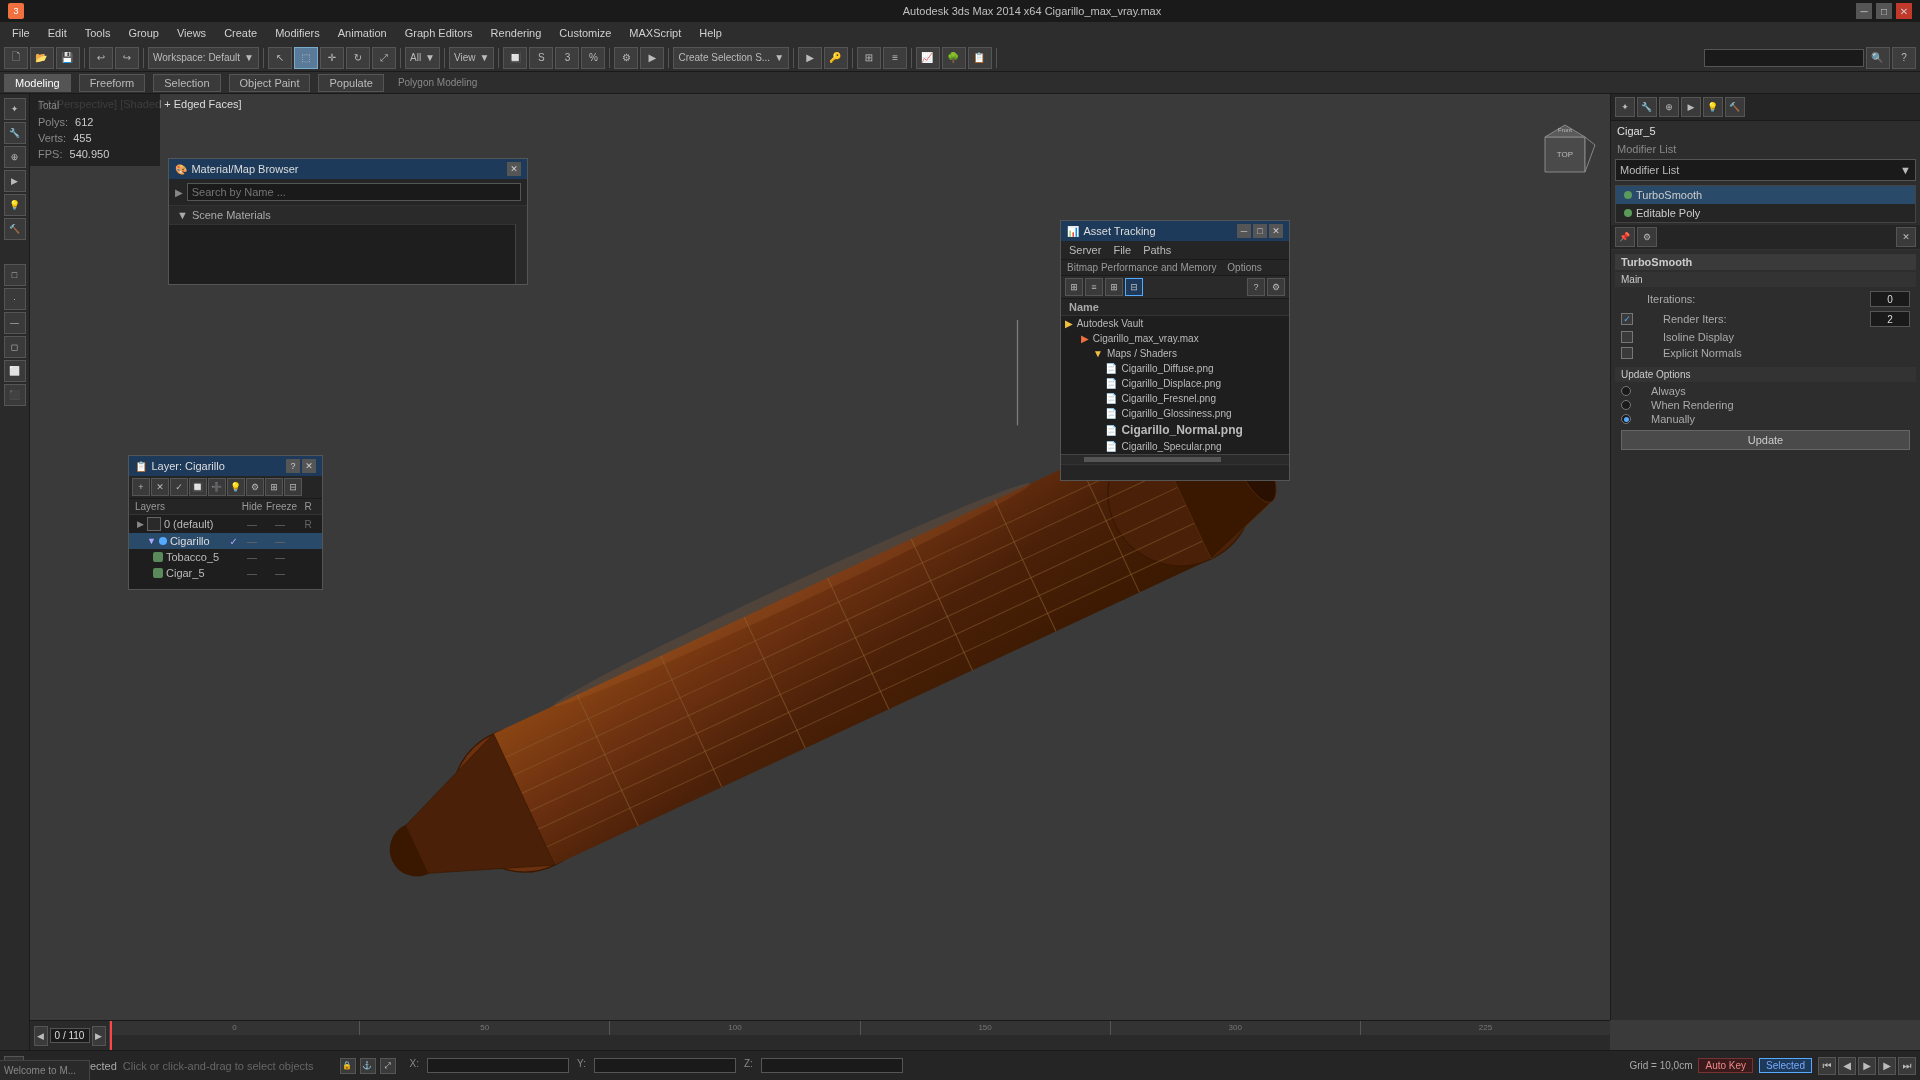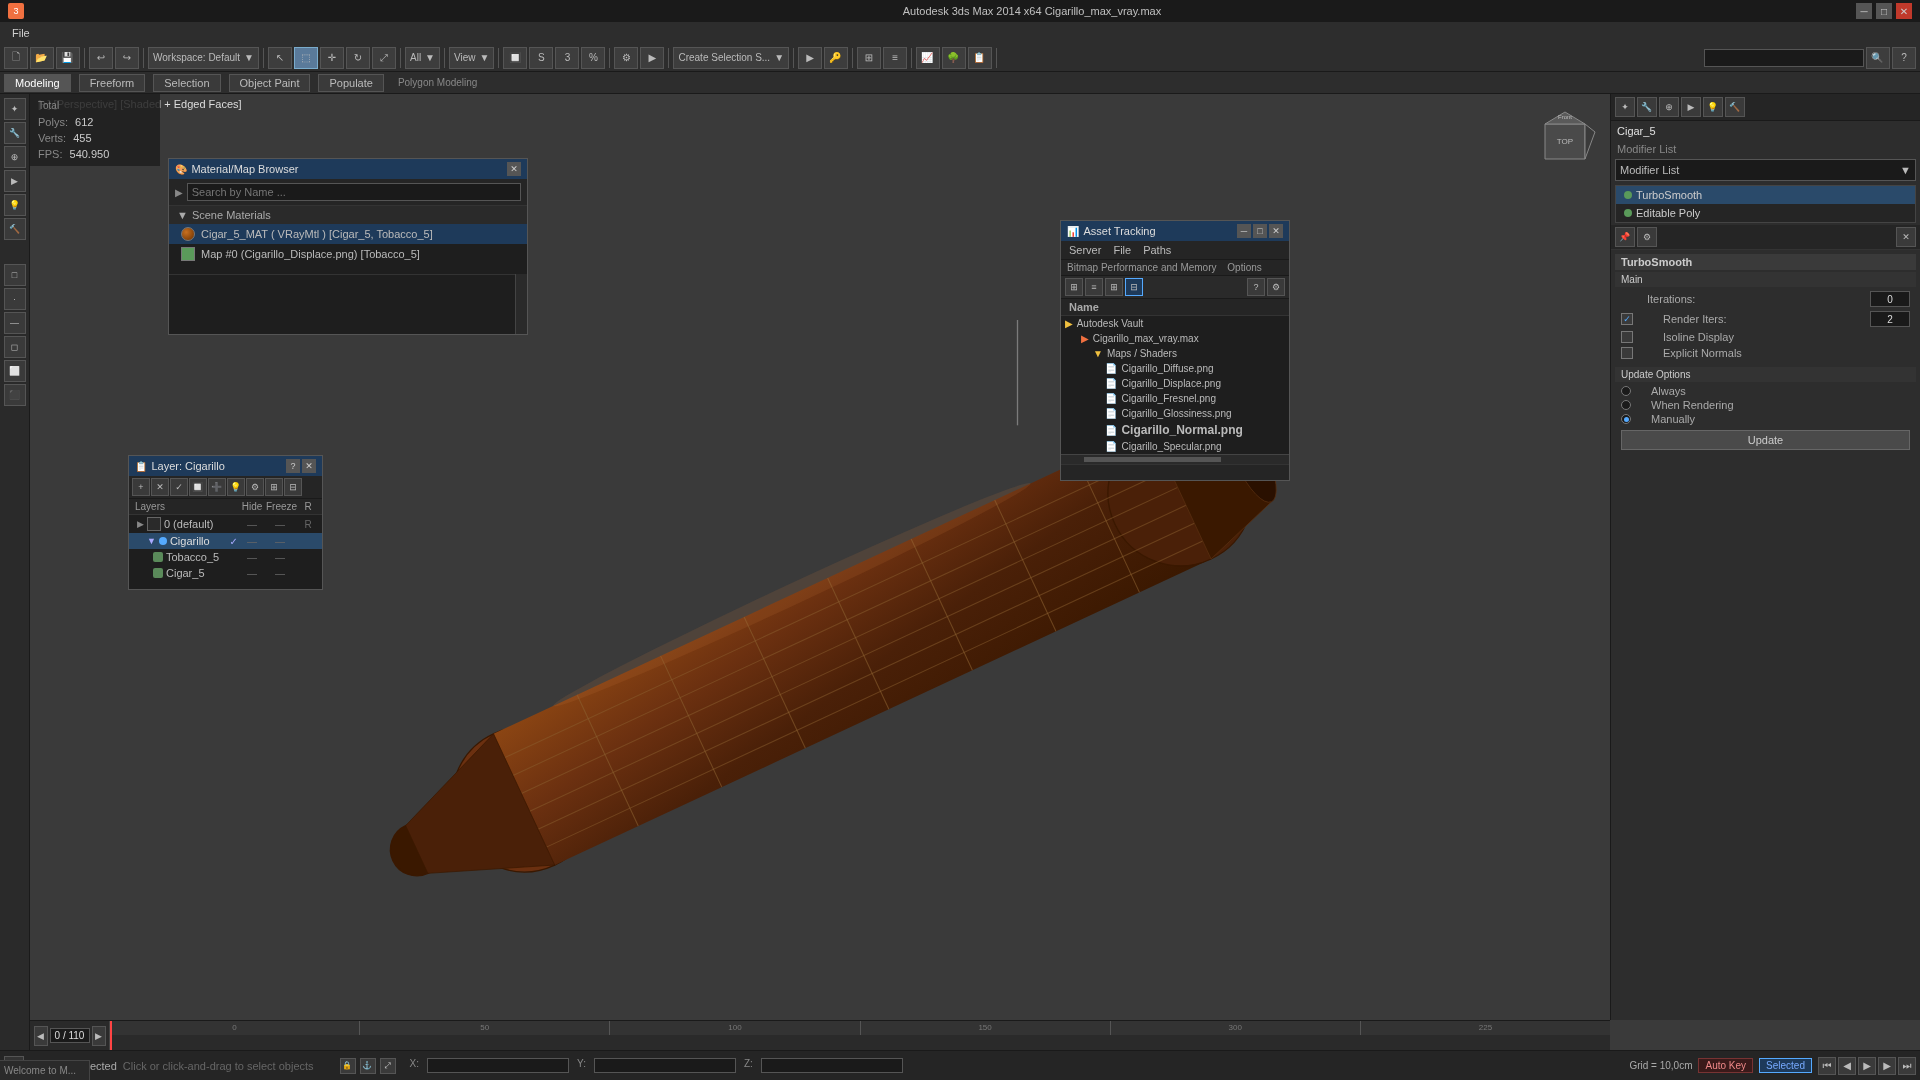--- a/index.html
+++ b/index.html
@@ -168,21 +168,21 @@
 
     
     #cigar-canvas {
       position: absolute;
       top: 0; left: 0; right: 0; bottom: 0;
     }
 
     
     #nav-cube {
       position: absolute;
-      top: 10px; right: 10px;
+      top: 23px; right: 10px;
       width: 70px; height: 70px;
       z-index: 20;
     }
 
     
     #right-panel {
       position: absolute;
       top: 94px; right: 0;
       width: 310px;
       bottom: 60px;
@@ -570,20 +570,34 @@
   <div class="title">Autodesk 3ds Max 2014 x64    Cigarillo_max_vray.max</div>
   <div class="win-controls">
     <span>─</span>
     <span>□</span>
     <span class="win-close">✕</span>
   </div>
 </div>
 
 <div id="menu-bar">
   <div class="menu-item">File</div>
+  <div id="menu-items" style="display:flex;gap:2px;">
+  <div class="menu-item">Edit</div>
+      <div class="menu-item">Tools</div>
+      <div class="menu-item">Group</div>
+      <div class="menu-item">Views</div>
+      <div class="menu-item">Create</div>
+      <div class="menu-item">Modifiers</div>
+      <div class="menu-item">Animation</div>
+      <div class="menu-item">Graph Editors</div>
+      <div class="menu-item">Rendering</div>
+      <div class="menu-item">Customize</div>
+      <div class="menu-item">MAXScript</div>
+      <div class="menu-item">Help</div>
+    </div>
 </div>
 
 <div id="toolbar1">
   <div class="tb-btn">🗋</div>
   <div class="tb-btn">📂</div>
   <div class="tb-btn">💾</div>
   <div class="tb-separator"></div>
   <div class="tb-btn">↩</div>
   <div class="tb-btn">↪</div>
   <div class="tb-separator"></div>
@@ -925,30 +939,20 @@
     </div>
   </div>
   <div class="mat-search">
     <span style="color:#888;font-size:10px;">▶</span>
     <input type="text" style="flex: 1 1 0%; background: rgb(26, 26, 26); border: 1px solid rgb(85, 85, 85); color: rgb(221, 221, 221); padding: 2px 4px; font-size: 11px; height: 18px;" placeholder="Search by Name ...">
   </div>
   <div class="mat-section-header">
     <span>▼</span>
     <span>Scene Materials</span>
   </div>
-  <div class="mat-list">
-    <div class="mat-item selected">
-      <span style="display:inline-block;width:14px;height:14px;border-radius:50%;background:radial-gradient(circle at 35% 35%, #c87020, #6a3000);border:1px solid #777;vertical-align:middle;"></span>
-      <span style="color:#bbb;font-size:11px;">Cigar_5_MAT ( VRayMtl ) [Cigar_5, Tobacco_5]</span>
-    </div>
-    <div class="mat-item">
-      <span style="display:inline-block;width:14px;height:14px;background:#5a9a5a;border:1px solid #777;vertical-align:middle;"></span>
-      <span style="color:#bbb;font-size:11px;">Map #0 (Cigarillo_Displace.png) [Tobacco_5]</span>
-    </div>
-  </div>
   <div style="display:flex;">
     <div style="flex:1;height:60px;background:#1e1e1e;border-top:1px solid #333;"></div>
     <div style="width:12px;background:#2a2a2a;border-left:1px solid #444;"></div>
   </div>
 </div>
 
 <div id="layer-window">
   <div class="window-titlebar">
     <div class="wt-title">
       <span style="font-size:10px;color:#7af;">📋</span>

